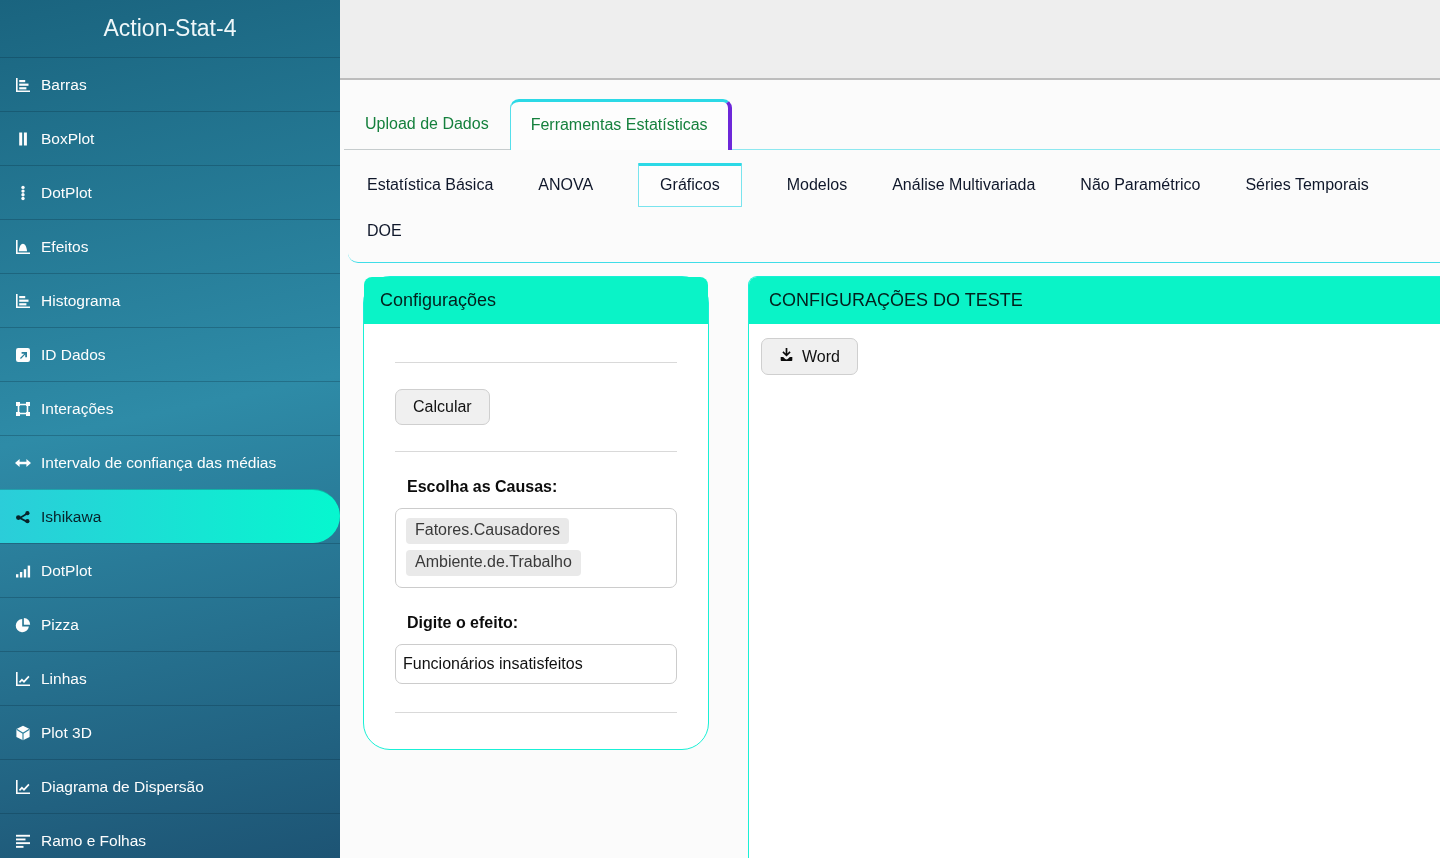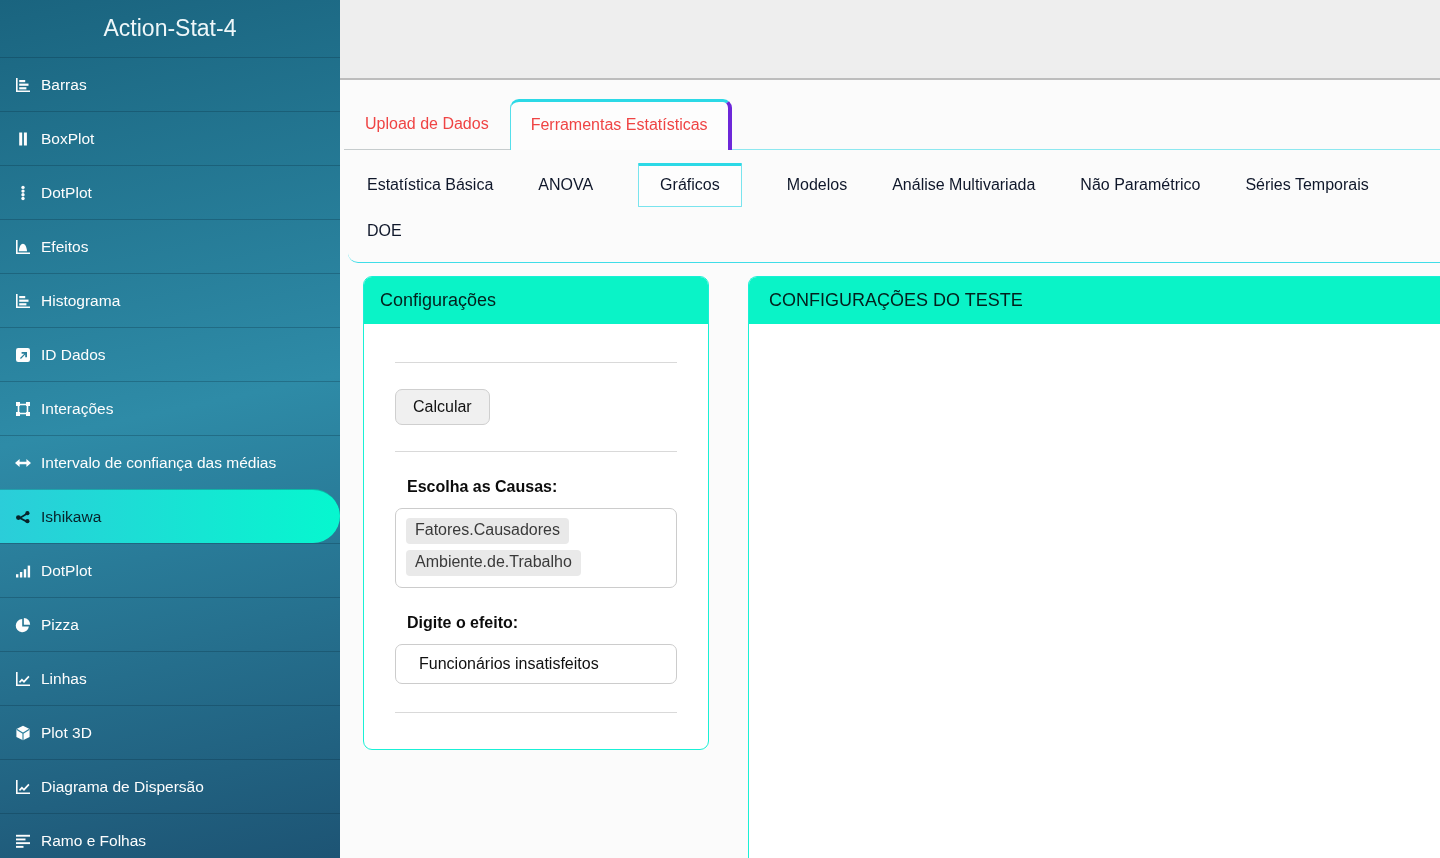--- a/index.html
+++ b/index.html
@@ -35,21 +35,21 @@
     color:#07222a; border-radius:0 28px 28px 0;
   }
 
   
   .main { flex:1; display:flex; flex-direction:column; background:#fbfbfb; min-width:0; }
   .top-strip { height:80px; background:#eeeeee; border-bottom:2px solid #bdbdbd; flex:0 0 auto; }
 
   
   .main-tabs { display:flex; margin:18px 0 0 4px; align-items:flex-end; }
   .main-tab {
-    font-size:16px; color:#ef4444; background:transparent; cursor:pointer;
+    font-size:16px; color:#15803d; background:transparent; cursor:pointer;
     padding:17px 21px 16px; border-bottom:1px solid #c6cccd;
   }
   .main-tab.active {
     background:#fdfdfd;
     border-top:3px solid var(--cyan);
     border-left:1px solid #55dfeb; border-right:4px solid #6d28d9;
     border-bottom:none; border-radius:9px 9px 0 0;
     padding:14px 20px 16px;
   }
   .tabs-filler { flex:1; border-bottom:1px solid #8de8f0; height:1px; align-self:flex-end; }
@@ -71,21 +71,21 @@
 
   
   .panels { display:flex; align-items:stretch; flex:1; padding:13px 0 0 23px; overflow:hidden; }
   .card {
     background:#fff; border:1px solid var(--panel-border); border-radius:9px;
   }
   .card-header {
     background:var(--green); color:#03201d; font-size:18px;
     padding:13px 16px; border-radius:8px 8px 0 0;
   }
-  .card.config { width:346px; flex:0 0 346px; align-self:flex-start; }
+  .card.config { width:346px; flex:0 0 346px; align-self:flex-start;border-radius:27px; }
   .card.config .card-body { padding:12px 31px 36px; }
   .card.test {
     flex:1; margin-left:39px; border-right:none; border-bottom:none;
     border-radius:9px 0 0 0;
   }
   .card.test .card-header { border-radius:8px 0 0 0; padding:13px 20px; }
   .card.test .card-body { padding:14px 12px; }
 
   .divider { border:none; border-top:1px solid #d9d9d9; margin:26px 0; }
   .divider.tight { margin:28px 0 0; }
@@ -103,21 +103,21 @@
 
   .multi-select {
     border:1px solid #cccccc; border-radius:7px; padding:9px 10px 5px; background:#fff;
   }
   .tag {
     display:table; background:#e9e9e9; border-radius:4px;
     padding:3px 9px 5px; margin-bottom:6px; font-size:16px; color:#3a3a3a; cursor:pointer;
   }
   .text-input {
     width:100%; border:1px solid #cccccc; border-radius:7px;
-    padding:10px 23px; font-size:16px; color:#101010; background:#fff;
+    padding:10px 7px; font-size:16px; color:#101010; background:#fff;
     font-family:"Liberation Sans", sans-serif; outline:none;
   }
 </style>
 </head>
 <body>
 
 <div class="app">
 
   <aside class="sidebar">
     <div class="app-title">Action-Stat-4</div>
@@ -310,17 +310,26 @@
               <div class="tag">Ambiente.de.Trabalho</div>
             </div>
           <div class="field-label second">Digite o efeito:</div>
           <input class="text-input" type="text" value="Funcionários insatisfeitos" style="">
           <hr class="divider tight">
         </div>
       </div>
 
       <div class="card test">
         <div class="card-header">CONFIGURAÇÕES DO TESTE</div>
+        <div class="card-body">
+          <button class="btn">
+            <span class="ico" id="word-icon"><svg viewBox="0 0 16 16" style="width: 15px; height: 15px;">
+                  <path d="M7.1 1h1.8v5.9l2.3-2.3 1.2 1.2L8 10.2 3.6 5.8l1.2-1.2 2.3 2.3z"></path>
+                  <path d="M1.8 10.6h2.7l2.2 2.2c.7.7 1.9.7 2.6 0l2.2-2.2h2.7v3.2c0 .7-.5 1.2-1.2 1.2H3c-.7 0-1.2-.5-1.2-1.2z"></path>
+                </svg></span>
+            <span>Word</span>
+          </button>
+        </div>
       </div>
 
     </div>
   </div>
 </div>
 
 </body></html>

